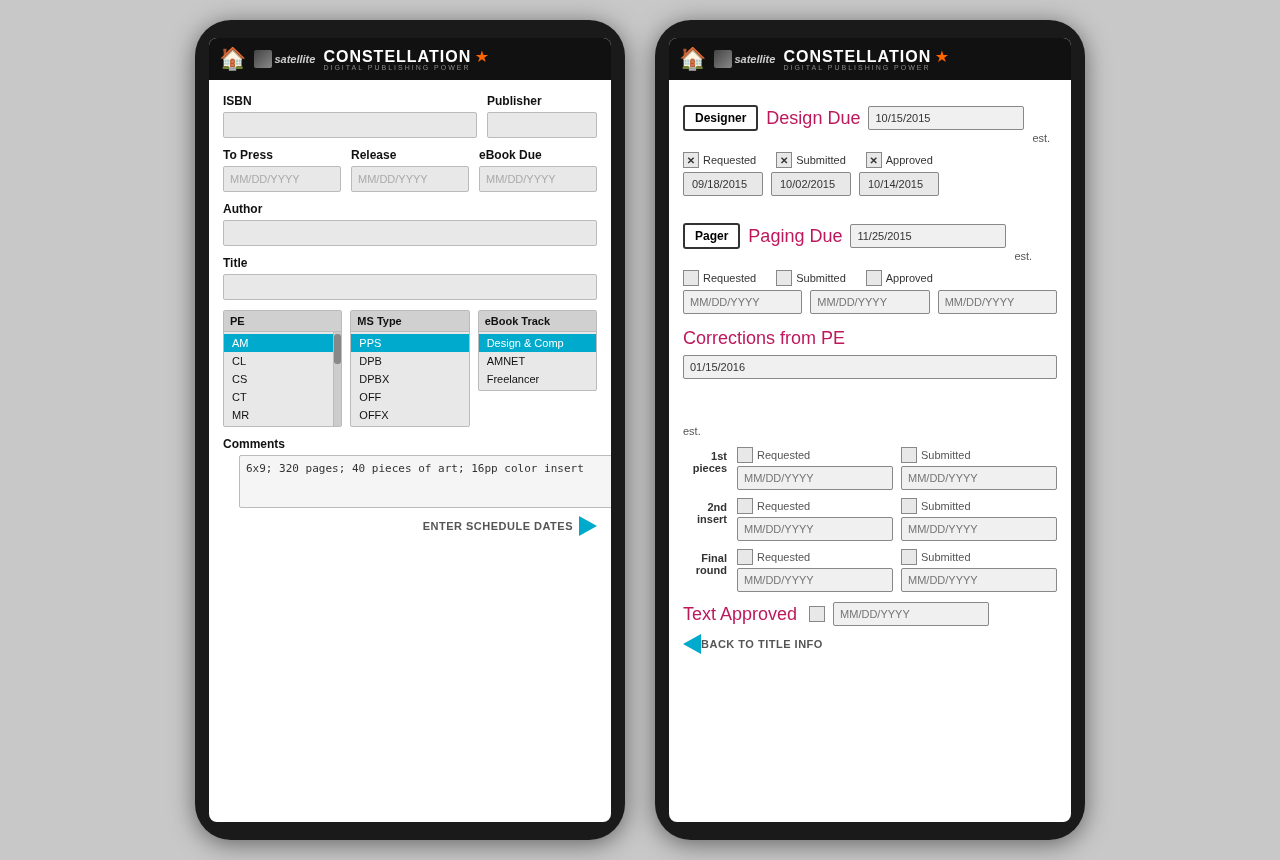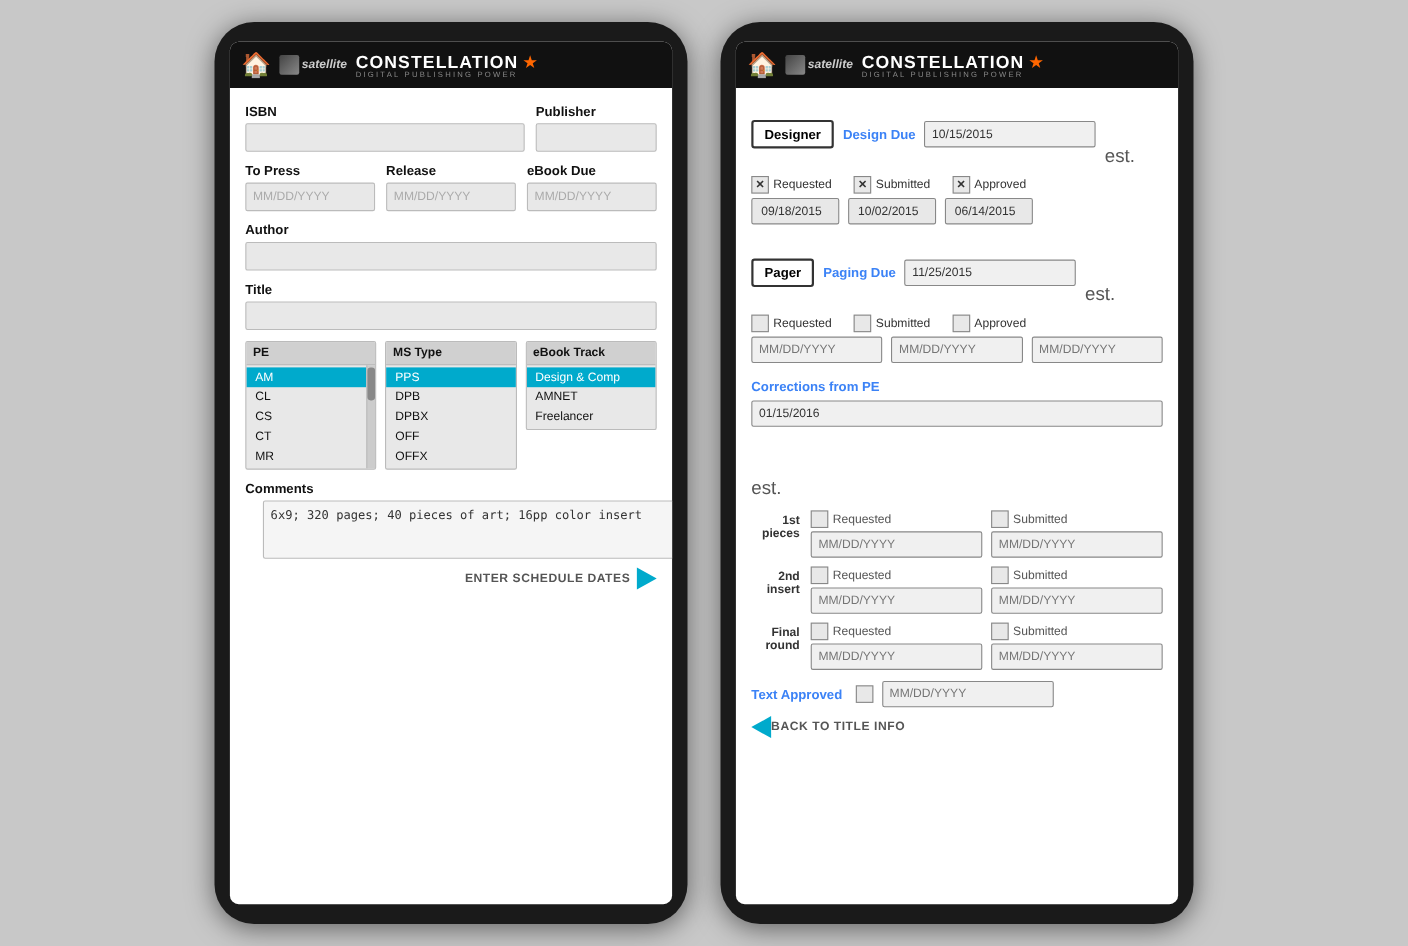--- a/index.html
+++ b/index.html
@@ -206,36 +206,36 @@
       background: #fff;
       border: 2px solid #333;
       padding: 4px 10px;
       font-size: 12px;
       font-weight: bold;
       border-radius: 3px;
       cursor: pointer;
       white-space: nowrap;
     }
     .section-label {
-      font-size: 12px;
-      font-weight: bold;
-      color: #3b82f6;
+      font-size: 18px;
+      font-weight: normal;
+      color: #be185d;
     }
     .date-input {
       border: 1px solid #888;
       background: #f0f0f0;
       padding: 3px 6px;
       font-size: 11px;
       color: #333;
       border-radius: 2px;
       height: 24px;
       min-width: 80px;
     }
     .est-label {
-      font-size: 17px;
+      font-size: 11px;
       color: #555;
       margin-top: 40px;
     }
     .checkboxes-row {
       display: flex;
       align-items: center;
       gap: 20px;
       margin-bottom: 4px;
     }
     .checkbox-item {
@@ -494,21 +494,21 @@
             <span>Submitted</span>
           </div>
           <div class="checkbox-item">
             <div class="cb-box checked"></div>
             <span>Approved</span>
           </div>
         </div>
         <div class="dates-row">
           <div class="date-filled">09/18/2015</div>
           <div class="date-filled">10/02/2015</div>
-          <div class="date-filled">06/14/2015</div>
+          <div class="date-filled">10/14/2015</div>
         </div>
 
         <div class="section-row">
           <button class="section-btn">Pager</button>
           <span class="section-label">Paging Due</span>
           <input class="date-input" type="text" value="11/25/2015" style="">
           <span class="est-label">est.</span>
         </div>
         <div class="checkboxes-row">
           <div class="checkbox-item">

